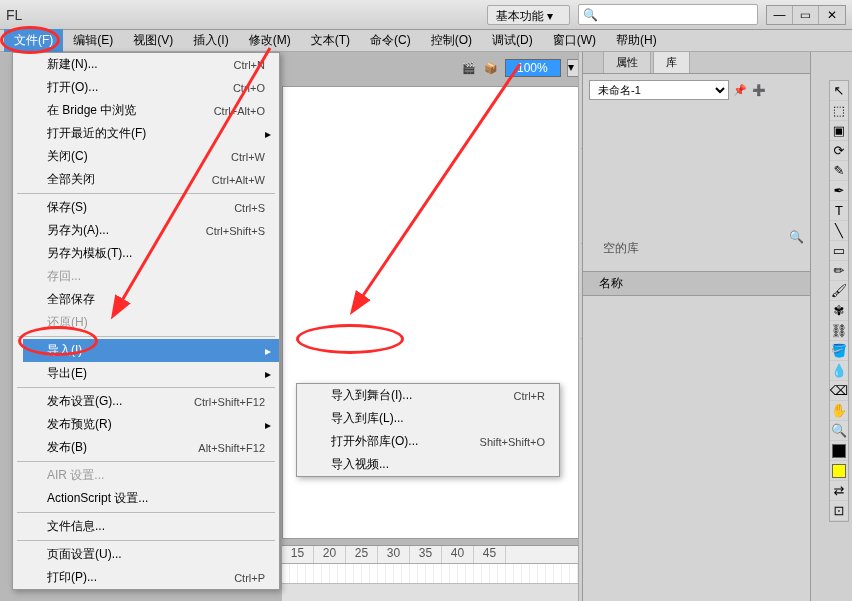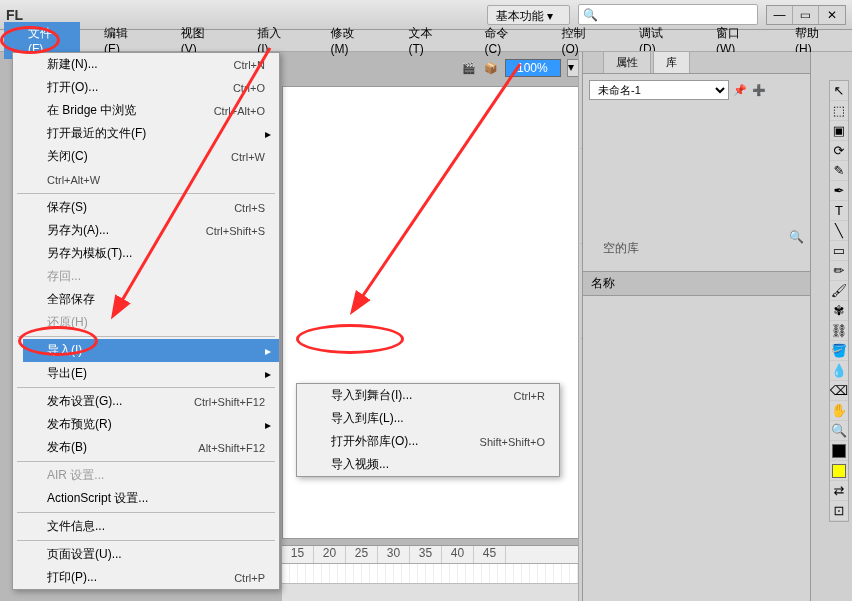--- a/index.html
+++ b/index.html
@@ -1,29 +1,29 @@
 <!DOCTYPE html>
 <html><head>
 <meta charset="utf-8">
 <style>
 * { margin: 0; padding: 0; box-sizing: border-box; font-family: "Microsoft YaHei", Arial, sans-serif; font-size: 12px; }
 body { background: #b8b8b8; width: 852px; height: 601px; overflow: hidden; position: relative; }
 
 .titlebar { height: 30px; background: linear-gradient(#e8e8e8, #d0d0d0); border-bottom: 1px solid #999; display: flex; align-items: center; padding: 0 6px; }
-.fl-logo { font-weight: bold; font-size: 14px; color: #333; margin-right: 8px; }
+.fl-logo { font-weight: normal; font-size: 14px; color: #333; margin-right: 8px; }
 .titlebar-spacer { flex: 1; }
 .workspace-select { height: 20px; padding: 2px 16px 2px 8px; background: #e8e8e8; border: 1px solid #aaa; border-radius: 2px; margin-right: 8px; cursor: pointer; }
 .search-box { display: flex; align-items: center; border: 1px solid #aaa; background: #fff; height: 21px; width: 180px; border-radius: 2px; padding: 0 4px; }
 .search-box input { border: none; outline: none; width: 100%; height: 100%; padding: 0 4px; }
 .win-controls { display: flex; margin-left: 8px; border: 1px solid #999; }
 .win-btn { width: 26px; height: 18px; background: #d8d8d8; border-right: 1px solid #aaa; display: flex; align-items: center; justify-content: center; cursor: pointer; }
 .win-btn:last-child { border-right: none; }
 
 .menubar { height: 22px; background: #d4d4d4; display: flex; align-items: center; padding: 0 4px; border-bottom: 1px solid #aaa; }
-.menu-item { padding: 3px 24px; cursor: pointer; }
+.menu-item { padding: 3px 10px; cursor: pointer; }
 .menu-item.active { background: #4a90d9; color: #fff; }
 
 .main-area { position: relative; height: 549px; display: flex; }
 
 
 .dropdown { position: absolute; background: #f0f0f0; border: 1px solid #999; box-shadow: 2px 2px 6px rgba(0,0,0,0.3); z-index: 100; }
 .file-dropdown { left: 12px; top: 0; width: 268px; }
 .dd-row { display: flex; align-items: center; padding: 4px 14px 4px 24px; height: 23px; cursor: pointer; position: relative; margin-left: 10px; }
 .dd-row.hovered { background: #4a90d9; color: #fff; }
 .dd-row.disabled { color: #999; }
@@ -42,21 +42,21 @@
 .canvas-dd { width: 12px; height: 18px; border: 1px solid #888; background: #ddd; }
 
 
 .right-panels { position: absolute; right: 42px; top: 0; width: 228px; bottom: 0; background: #d4d4d4; border-left: 1px solid #999; }
 .panel-tabs { display: flex; background: #c8c8c8; border-bottom: 1px solid #999; height: 22px; align-items: flex-end; padding-left: 20px; }
 .panel-tab { padding: 3px 12px; background: #d4d4d4; border: 1px solid #aaa; border-bottom: none; margin-right: 2px; cursor: pointer; font-size: 11px; margin-top: 14px; }
 .panel-tab.active { background: #e4e4e4; }
 .panel-body { padding: 6px; }
 .doc-select { width: 140px; height: 20px; border: 1px solid #999; background: #fff; padding: 2px 4px; font-size: 11px; }
 .empty-lib { color: #555; margin: 140px 0 8px 14px; }
-.lib-header { background: #c0c0c0; padding: 3px 8px; border-top: 1px solid #999; border-bottom: 1px solid #999; display: flex; }
+.lib-header { background: #c0c0c0; padding: 3px 16px; border-top: 1px solid #999; border-bottom: 1px solid #999; display: flex; }
 
 
 .tool-strip { position: absolute; right: 0; top: 0; width: 42px; bottom: 0; background: #d0d0d0; border-left: 1px solid #999; }
 .tool-strip-inner { background: #d8d8d8; margin: 28px 4px 4px 18px; width: 20px; border: 1px solid #aaa; }
 .tool-btn { width: 18px; height: 20px; display: flex; align-items: center; justify-content: center; cursor: pointer; border-bottom: 1px solid #ccc; font-size: 13px; }
 .swatch-black { width: 14px; height: 14px; background: #000; border: 1px solid #666; }
 .swatch-yellow { width: 14px; height: 14px; background: #ffff00; border: 1px solid #666; }
 
 
 .side-col { position: absolute; left: 578px; top: 0; width: 30px; bottom: 0; background: #cfcfcf; border-left: 1px solid #aaa; border-right: 1px solid #aaa; padding-top: 32px; }
@@ -218,20 +218,21 @@
       </div>
       <div class="dd-row dd-arrow">
         <span class="dd-label">打开最近的文件(F)</span>
         <span class="dd-shortcut"></span>
       </div>
       <div class="dd-row">
         <span class="dd-label">关闭(C)</span>
         <span class="dd-shortcut">Ctrl+W</span>
       </div>
       <div class="dd-row">
+        <span class="dd-label">全部关闭</span>
         <span class="dd-shortcut">Ctrl+Alt+W</span>
       </div>
       <div class="dd-sep"></div>
       <div class="dd-row">
         <span class="dd-label">保存(S)</span>
         <span class="dd-shortcut">Ctrl+S</span>
       </div>
       <div class="dd-row">
         <span class="dd-label">另存为(A)...</span>
         <span class="dd-shortcut">Ctrl+Shift+S</span>

